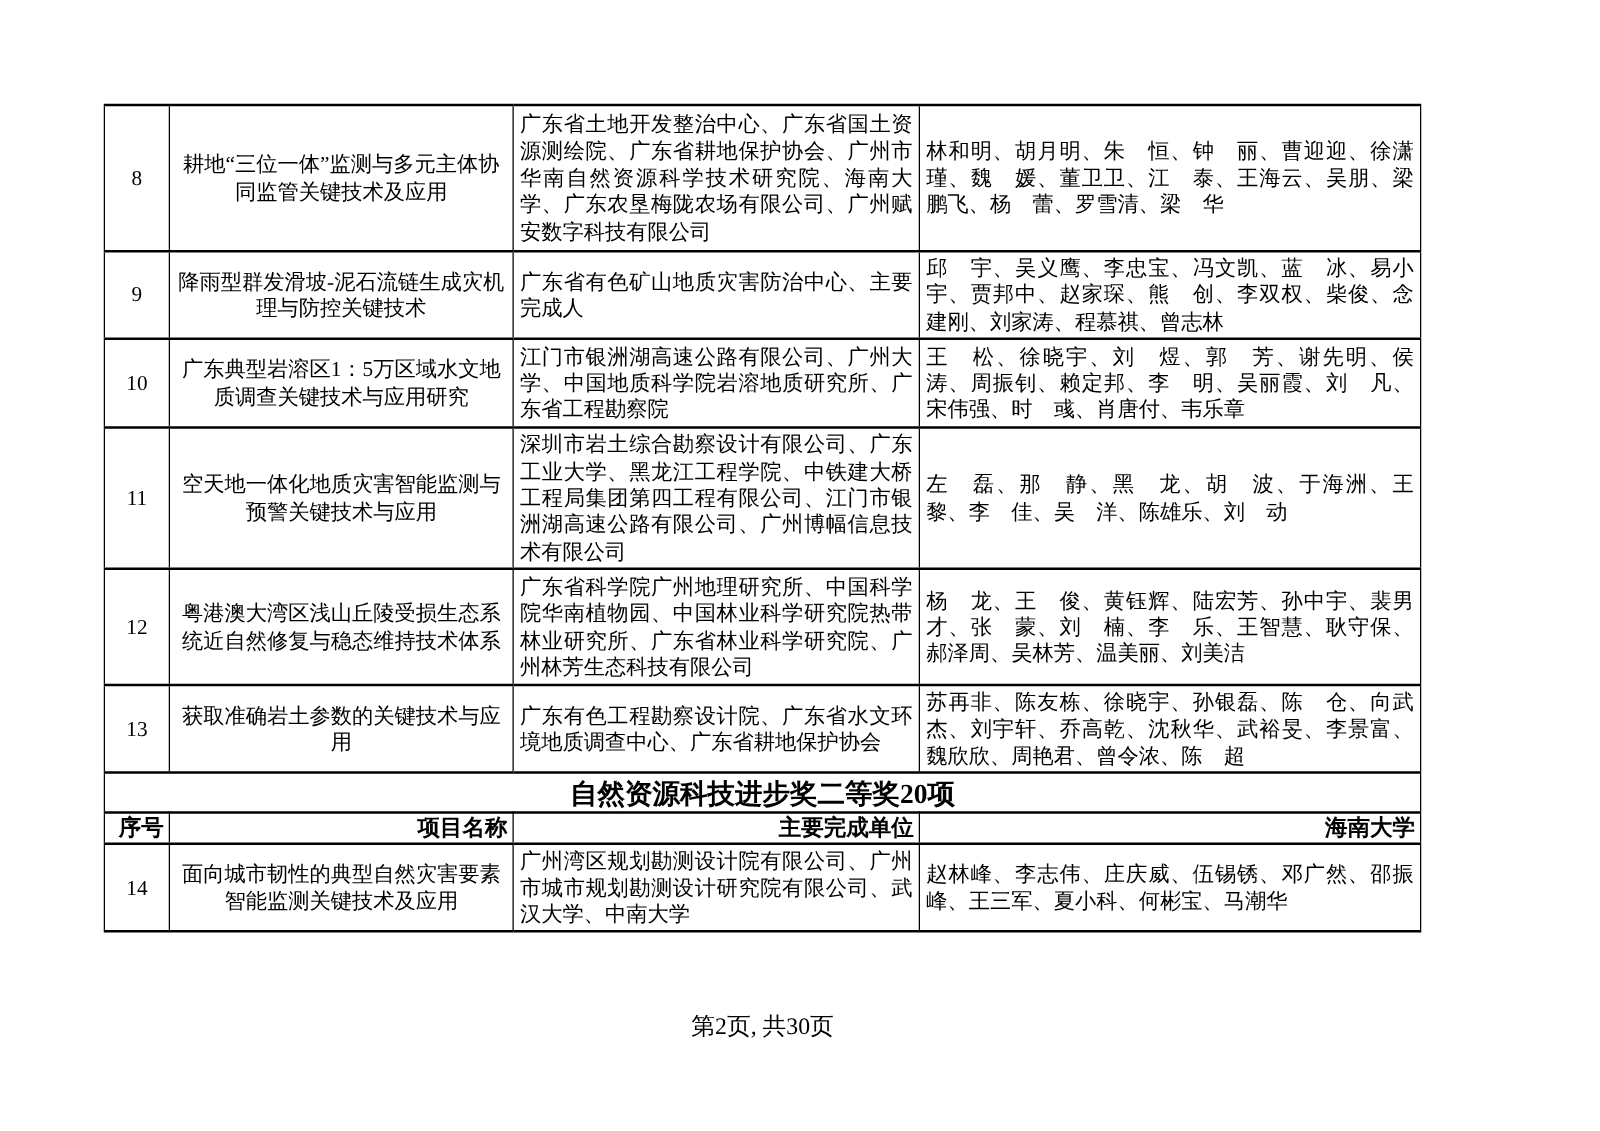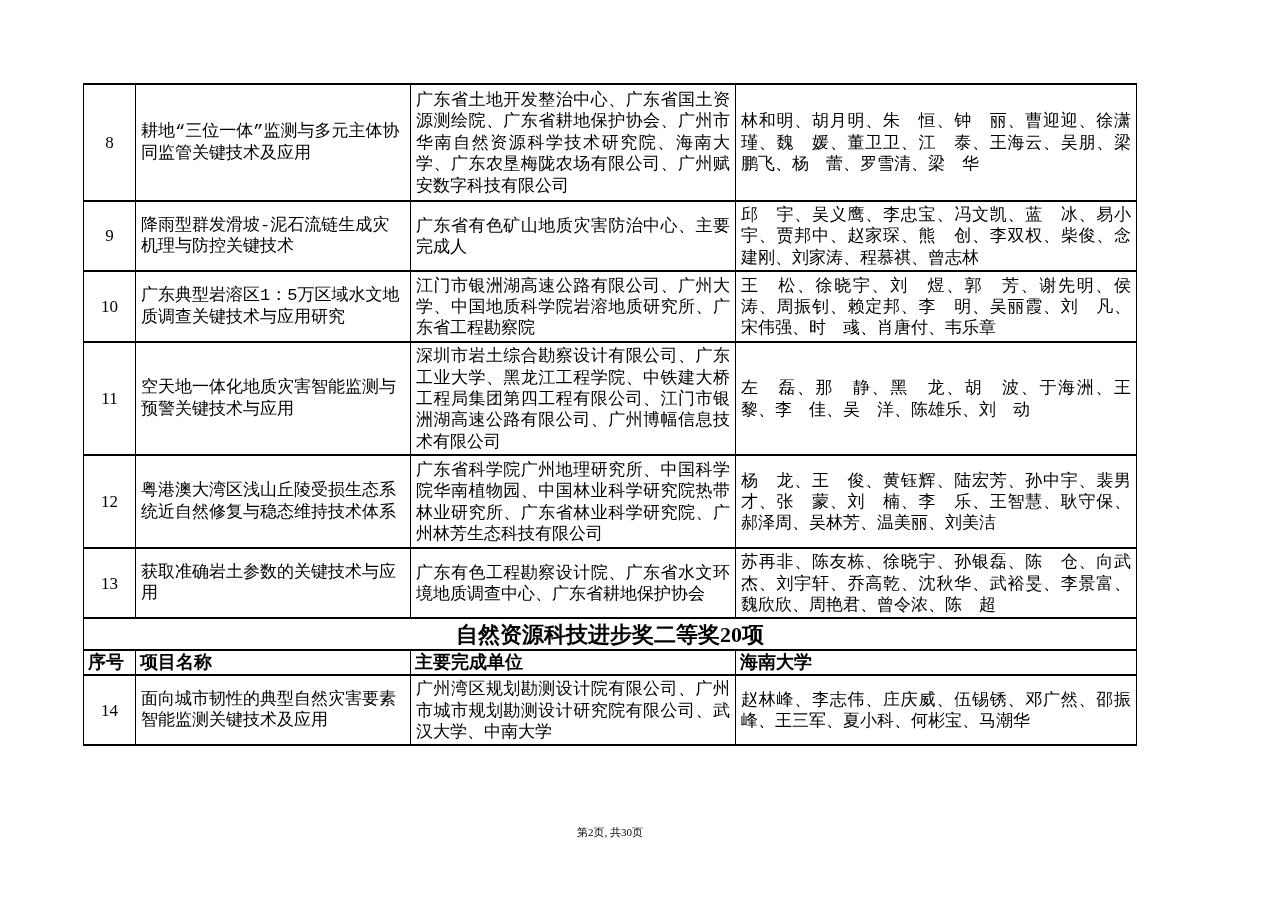--- a/index.html
+++ b/index.html
@@ -37,45 +37,45 @@
   col.c-no   { width: 52px; }
   col.c-name { width: 275px; }
   col.c-unit { width: 325px; }
   col.c-ppl  { width: 401px; }
 
   td.num {
     text-align: center;
     font-size: 16px;
     padding: 1px 2px;
   }
-  td.name { text-align: left; font-family: Liberation Mono, monospace; }
+  td.name { text-align: center; }
   td.units, td.people {
     text-align: justify;
     text-justify: inter-ideograph;
     margin-top: 26px;
   }
   tr.section-row td {
     text-align: center;
     font-weight: bold;
     font-size: 22px;
     padding: 1px 4px;
   }
   tr.header-row td {
-    text-align: left;
+    text-align: right;
     font-weight: bold;
     font-size: 18px;
     padding: 0 4px;
   }
   .footer {
     position: absolute;
-    top: 825px;
+    top: 808px;
     left: 0;
     width: 1220px;
     text-align: center;
-    font-size: 11px;
+    font-size: 19px;
   }
 </style>
 </head>
 <body>
 
 <div class="page">
 
   <table class="awards">
     <colgroup>
       <col class="c-no">

